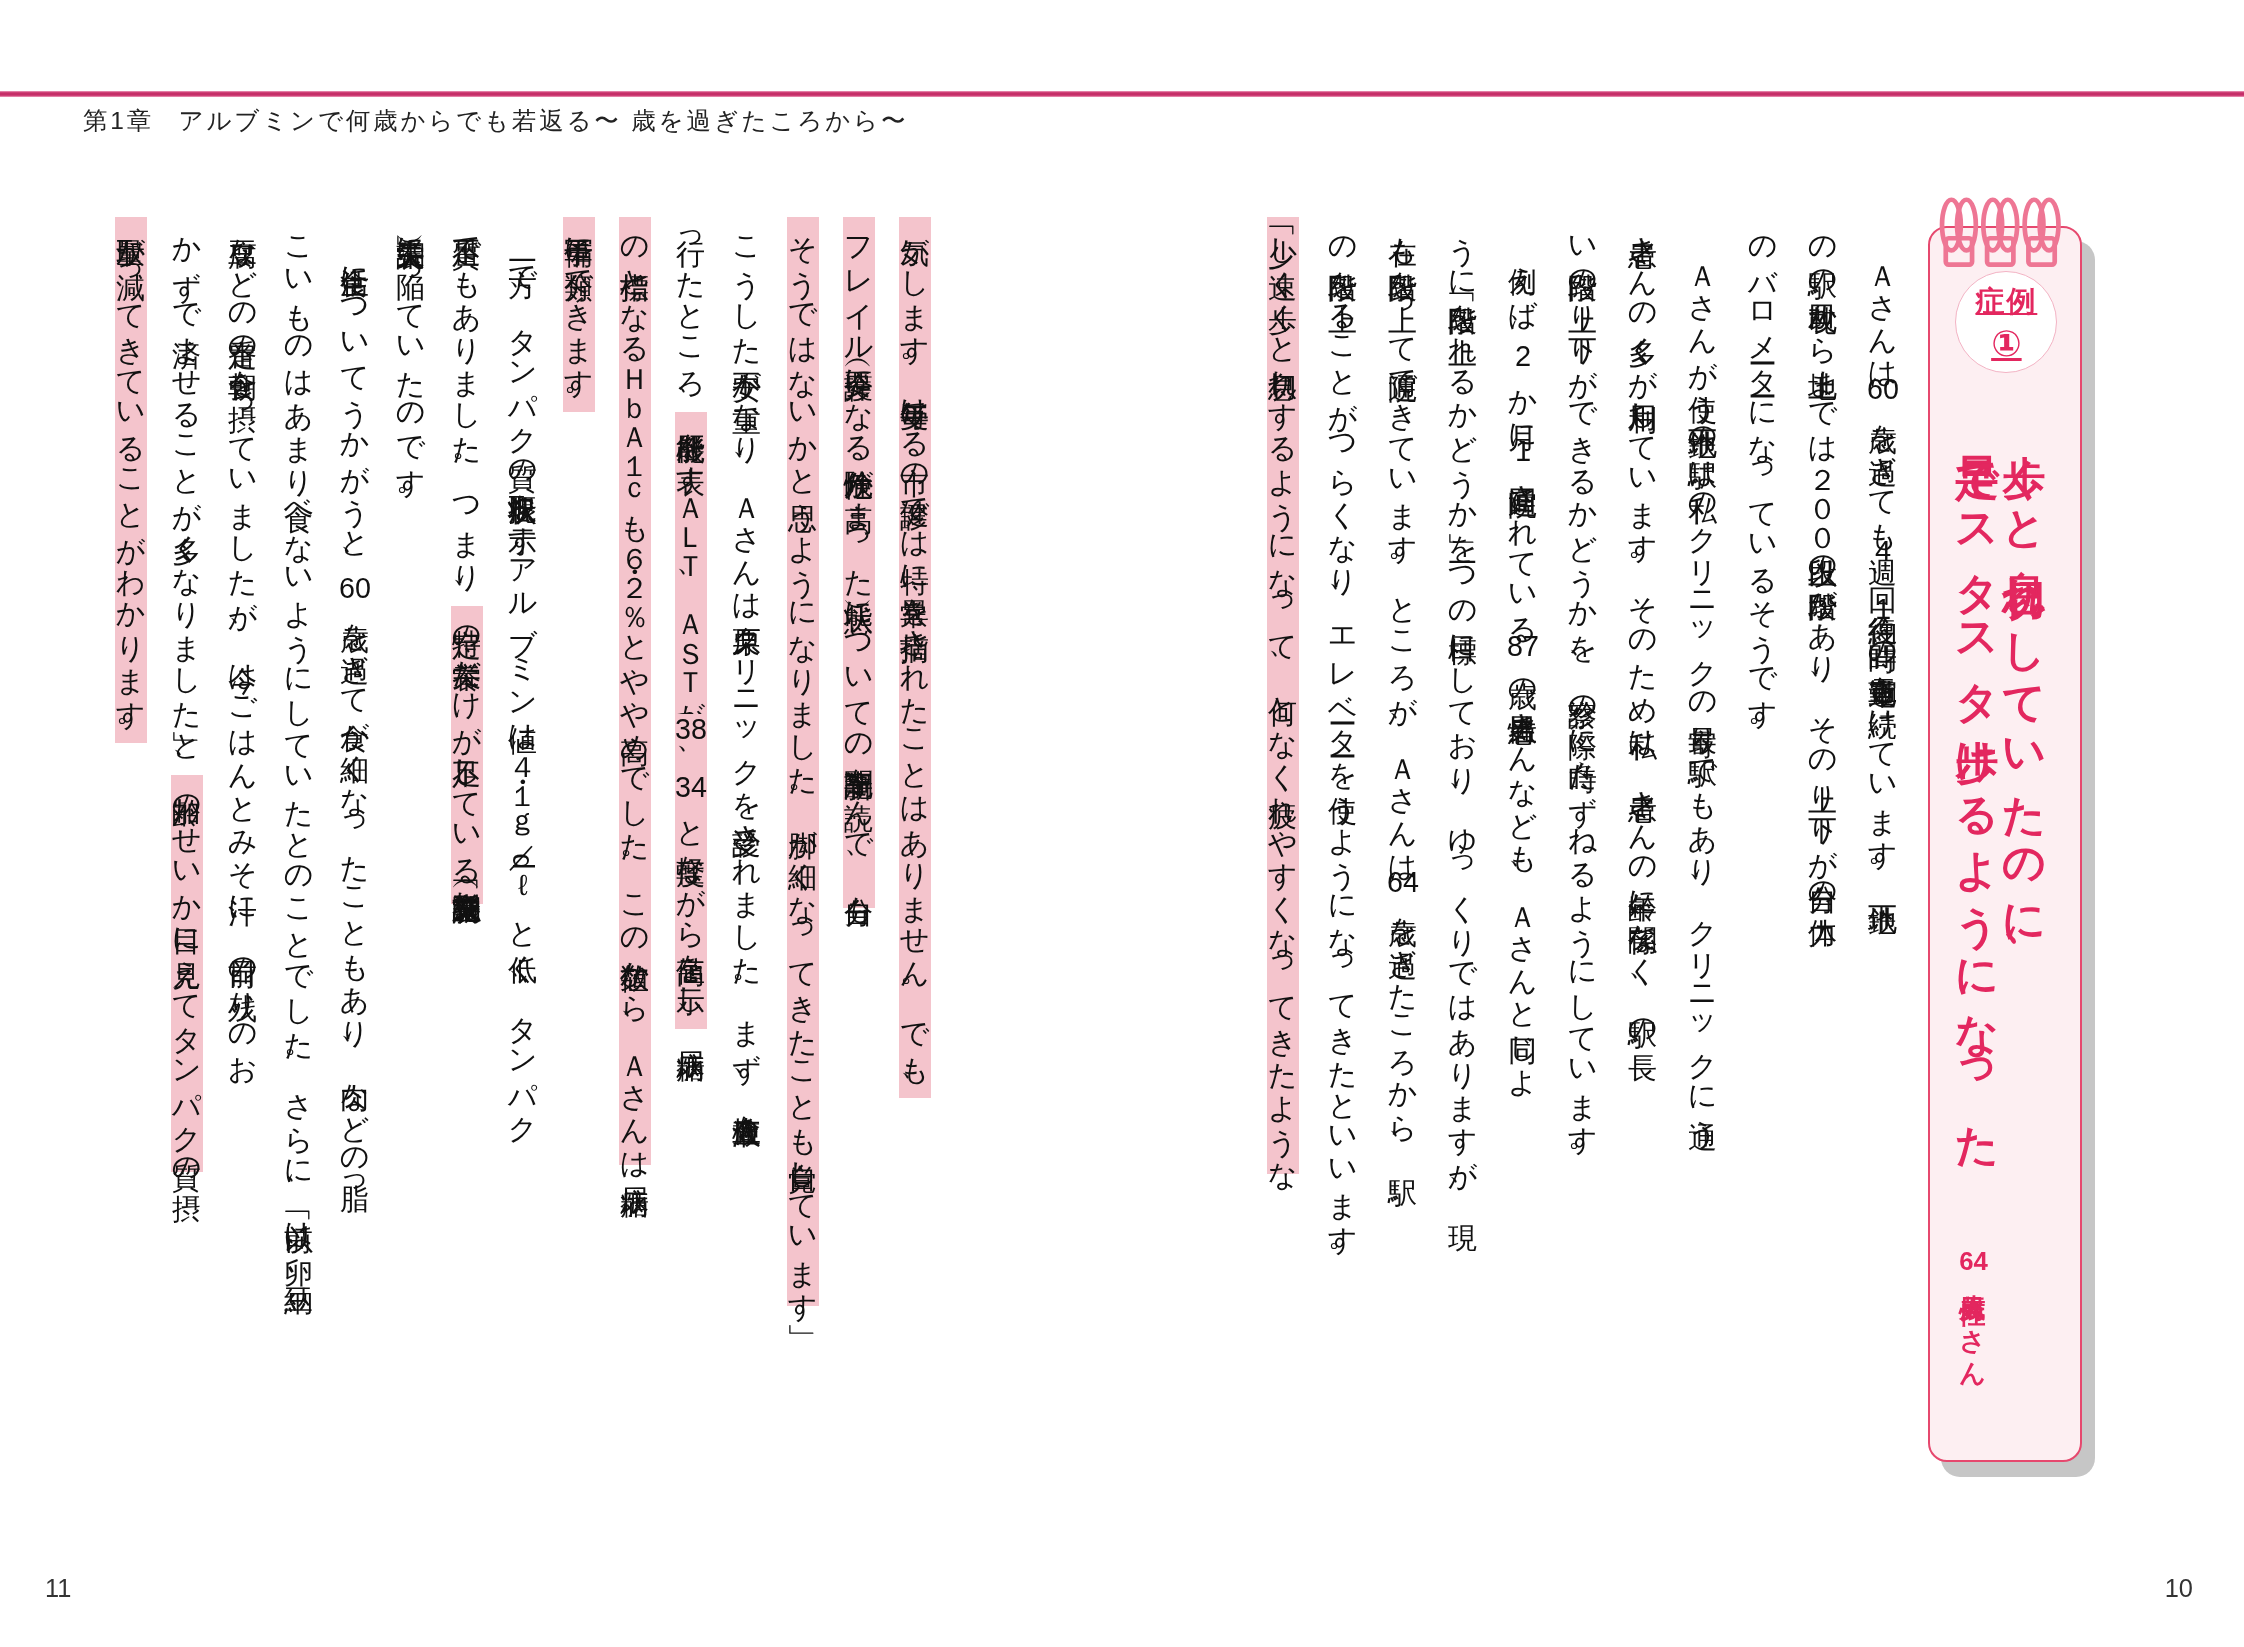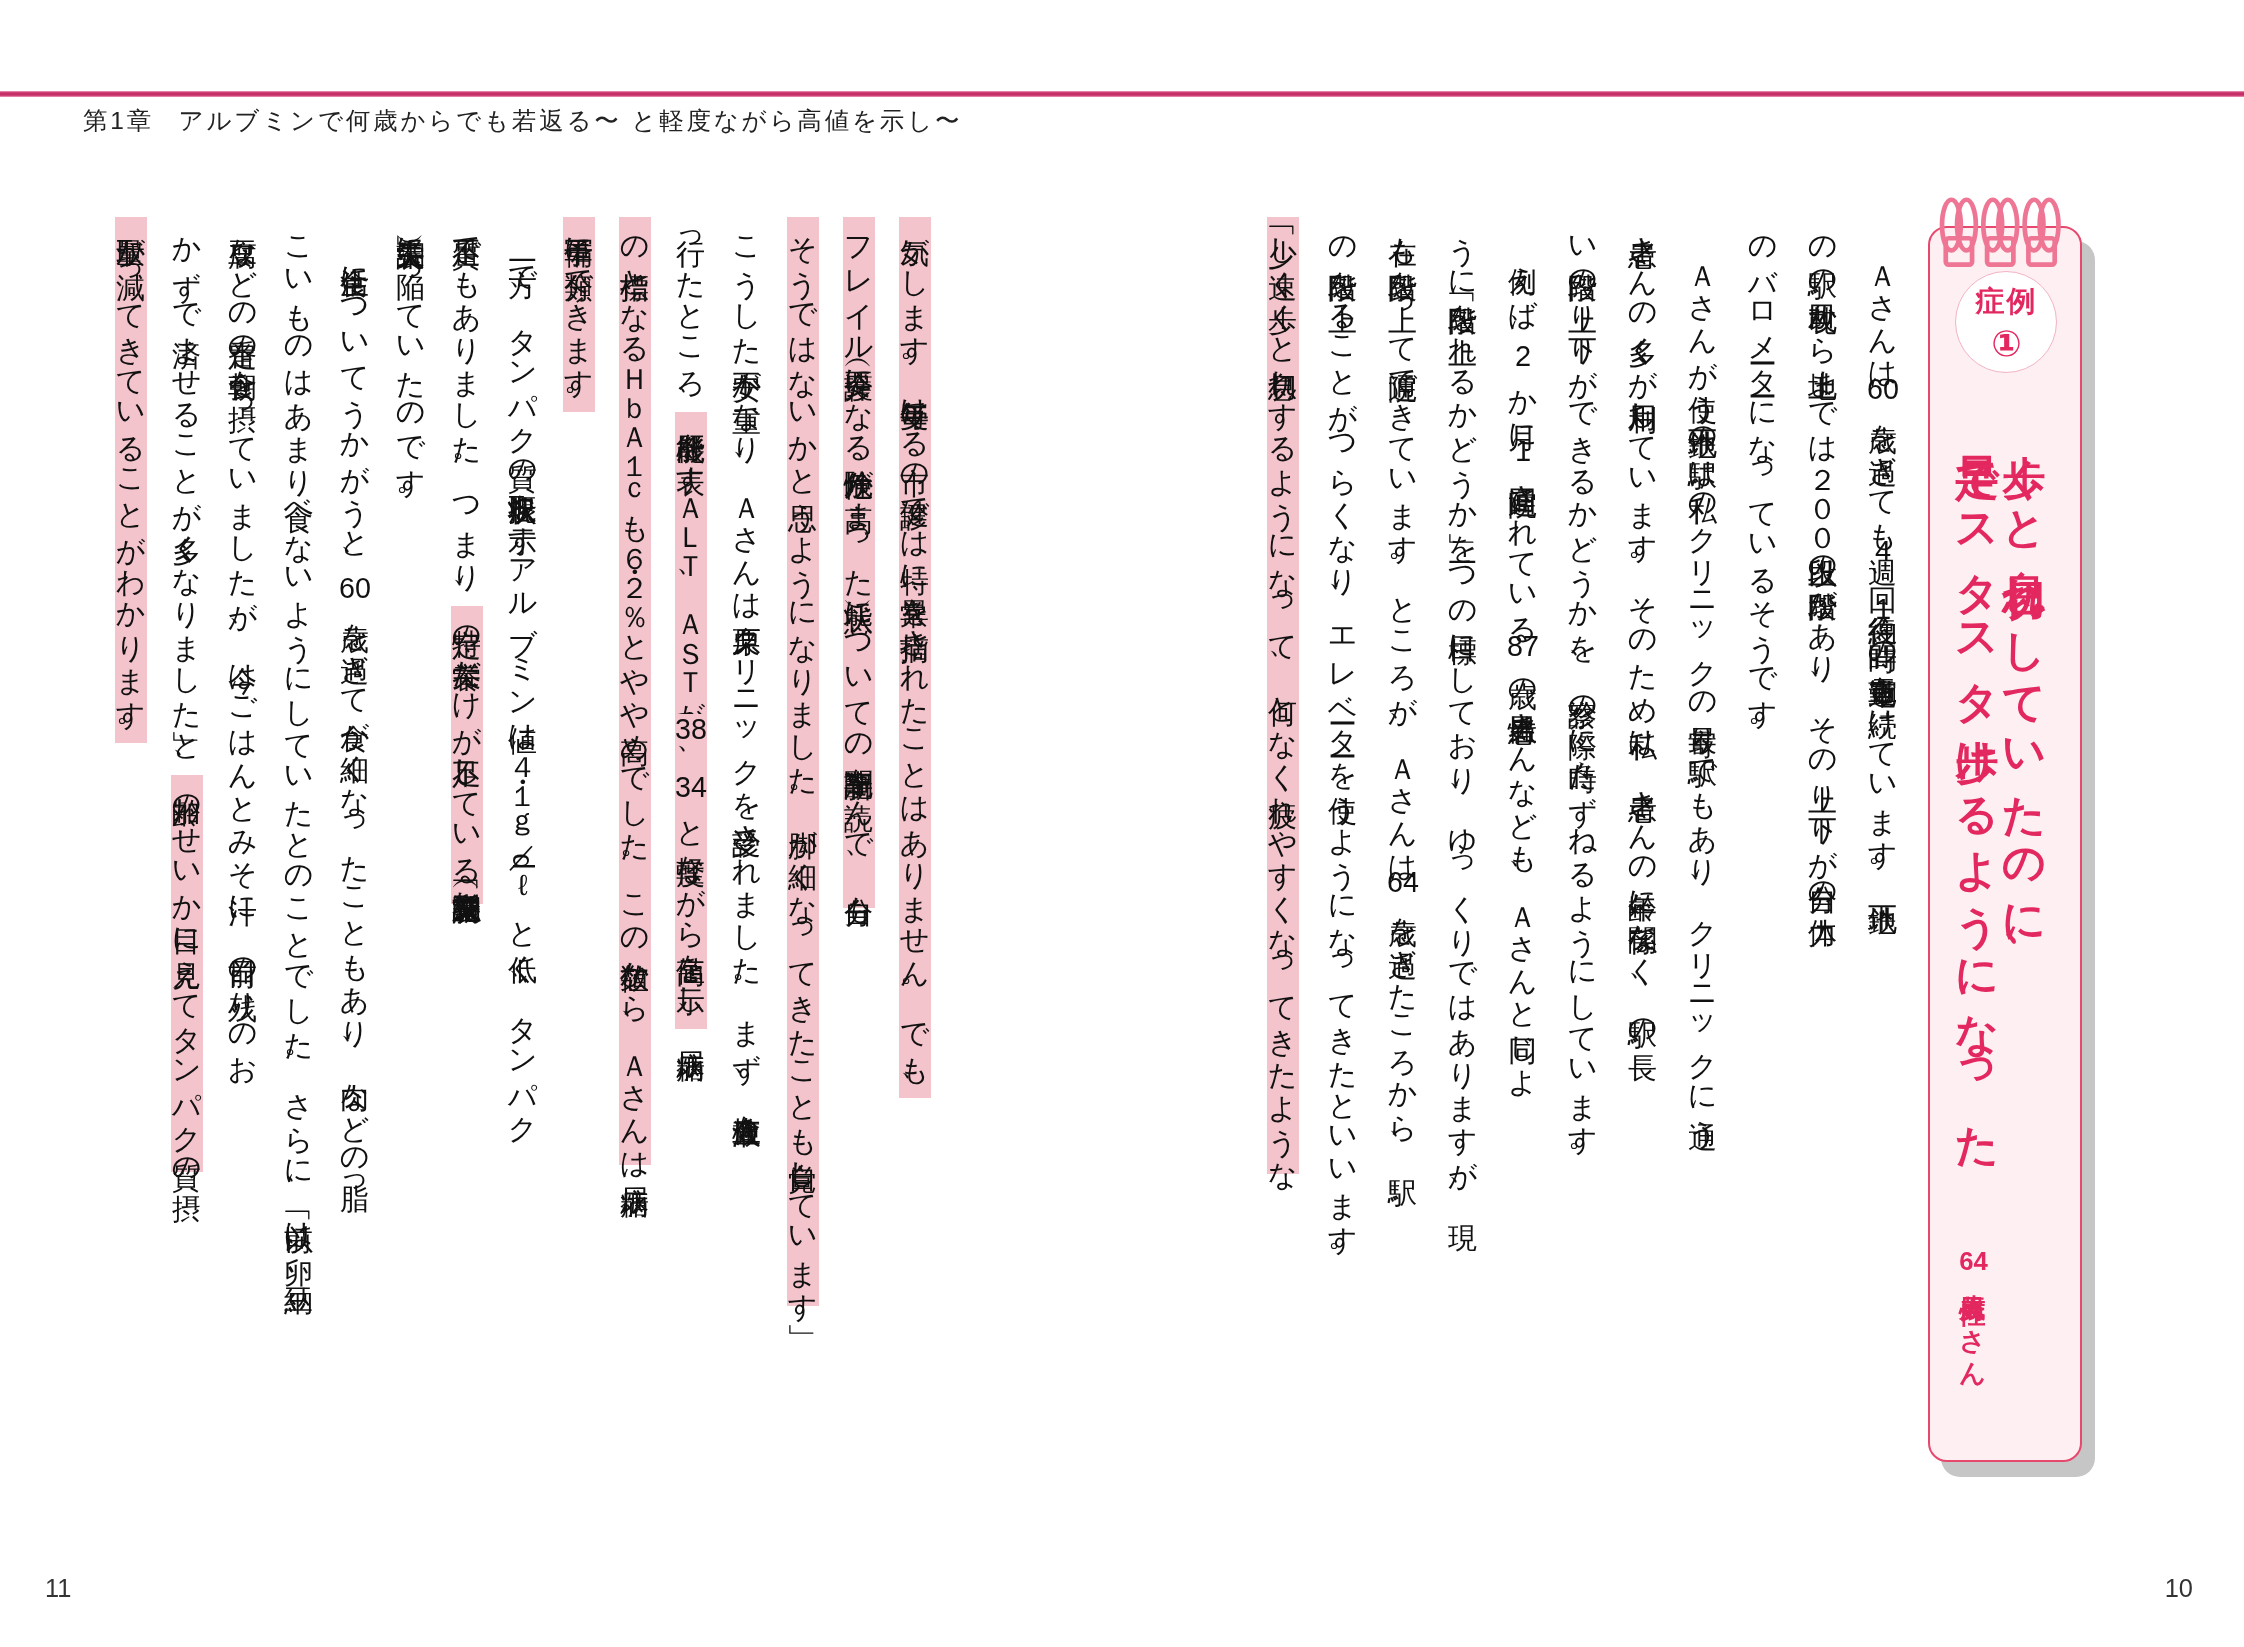--- a/index.html
+++ b/index.html
@@ -45,20 +45,21 @@
     background:var(--card-bg);border:2.8px solid var(--card-border);border-radius:19px;
     box-shadow:13px 15px 0 0 var(--shadow);
     box-sizing:border-box;
   }
   .rings{position:absolute;left:-2.8px;top:-33px;width:154px;height:79px;}
   .badge{
     position:absolute;left:25.4px;top:43px;width:100px;height:100px;border-radius:50%;
     background:#fff;border:1.9px solid #f3b3c4;
     display:flex;flex-direction:column;align-items:center;justify-content:center;
     color:var(--accent);
+    text-decoration:underline;
   }
   .badge .badge-top{font-size:29px;font-weight:bold;letter-spacing:1.9px;}
   .badge .badge-num{font-size:36px;font-weight:bold;margin-top:3.8px;line-height:1;}
   .card-title{
     position:absolute;top:193px;
     font-size:43px;font-weight:bold;letter-spacing:5.6px;color:var(--accent);
     white-space:nowrap;
   }
   .card-title.t1{right:26px;}
   .card-title.t2{left:19px;}
@@ -71,21 +72,21 @@
   .page-number{position:absolute;top:1574px;font-size:25.4px;color:#333;}
   .pn-left{left:45px;}
   .pn-right{right:52px;}
 </style>
 </head>
 <body>
 
 <div class="top-rule"></div>
 
 <div class="page-header">
-  <span class="chapter">第1章</span><span>アルブミンで何歳からでも若返る〜 と軽度ながら高値を示し〜</span>
+  <span class="chapter">第1章</span><span>アルブミンで何歳からでも若返る〜 歳を過ぎたころから〜</span>
 </div>
 
 <div class="card">
   <svg class="rings" viewBox="0 0 164 84" fill="none">
     <g stroke="#ee7694" stroke-width="5">
       <ellipse cx="26" cy="32" rx="10" ry="27"></ellipse>
         <ellipse cx="42" cy="32" rx="10" ry="27"></ellipse>
         <rect x="20" y="46" width="28" height="28" rx="3"></rect>
       <ellipse cx="70" cy="32" rx="10" ry="27"></ellipse>
         <ellipse cx="86" cy="32" rx="10" ry="27"></ellipse>

